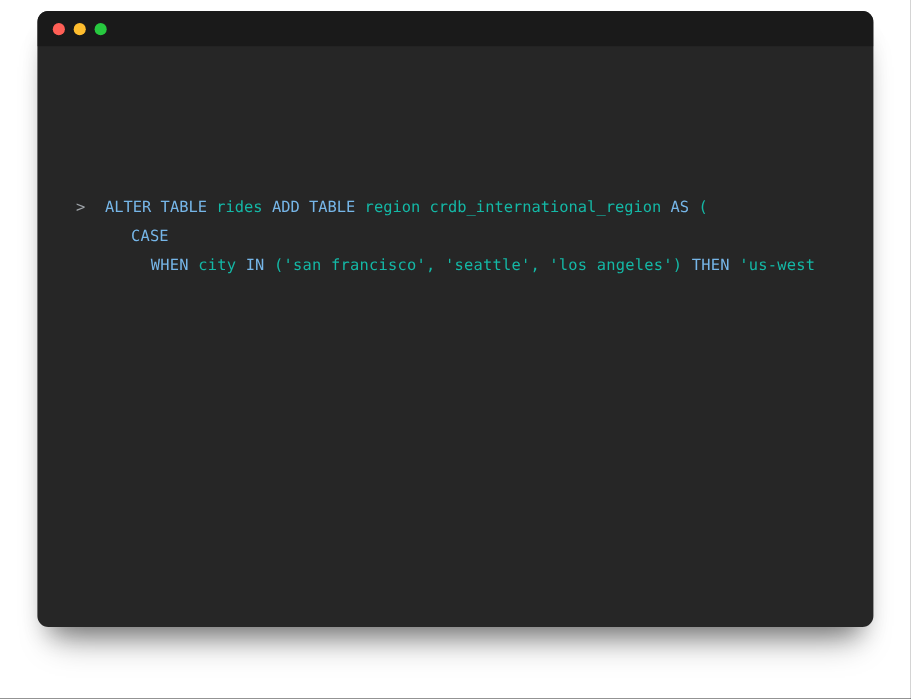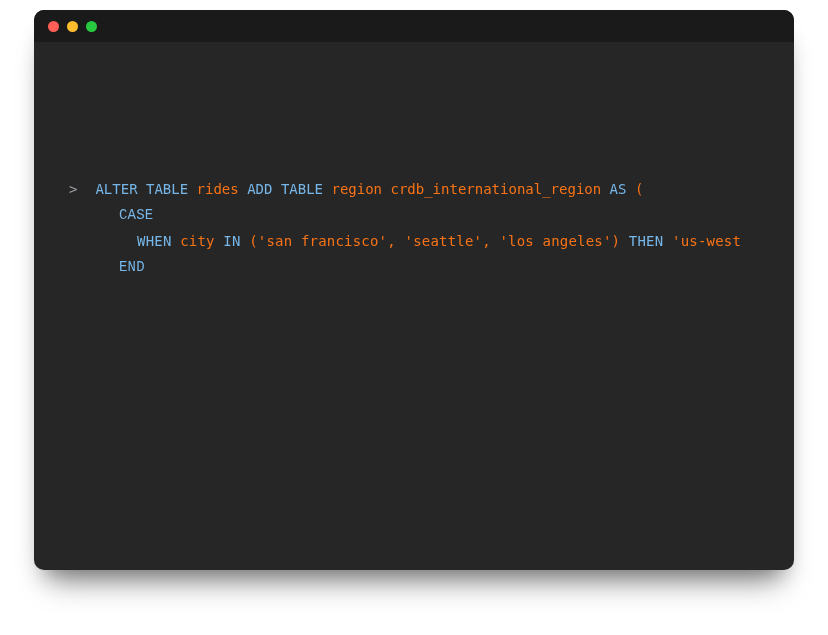--- a/index.html
+++ b/index.html
@@ -50,22 +50,22 @@
     }
     .code-line {
       white-space: pre;
       letter-spacing: 0.2px;
     }
     .prompt {
       color: #9ea3a8;
       margin-right: 18px;
     }
     .kw { color: #76b6e8; margin-top: 48px; }
-    .txt { color: #f97316; }
-    .indent1 { padding-left: 50px; font-family: Liberation Mono, monospace; }
+    .txt { color: #14b8a6; }
+    .indent1 { padding-left: 50px; }
     .indent2 { padding-left: 68px; }
     .line-wrapper {
       display: flex;
     }
     .line-content {
       flex: 1;
     }
   </style>
 </head>
 <body>
@@ -82,16 +82,15 @@
       <span class="prompt">&gt;</span>
       <span class="line-content"><span class="kw">ALTER TABLE</span><span class="txt"> rides </span><span class="kw">ADD TABLE</span><span class="txt"> region crdb_international_region </span><span class="kw">AS</span><span class="txt"> (</span></span>
     </div>
 
     <div class="code-line indent1"><span class="kw">CASE</span></div>
 
 
     <div class="code-line indent2"><span class="kw">WHEN</span><span class="txt"> city </span><span class="kw">IN</span><span class="txt"> ('san francisco', 'seattle', 'los angeles') </span><span class="kw">THEN</span><span class="txt"> 'us-west</span></div>
 
 
-    <div class="code-line indent1"><span class="kw">END</span></div>
 
   </div>
 </div>
 
 </body></html>

